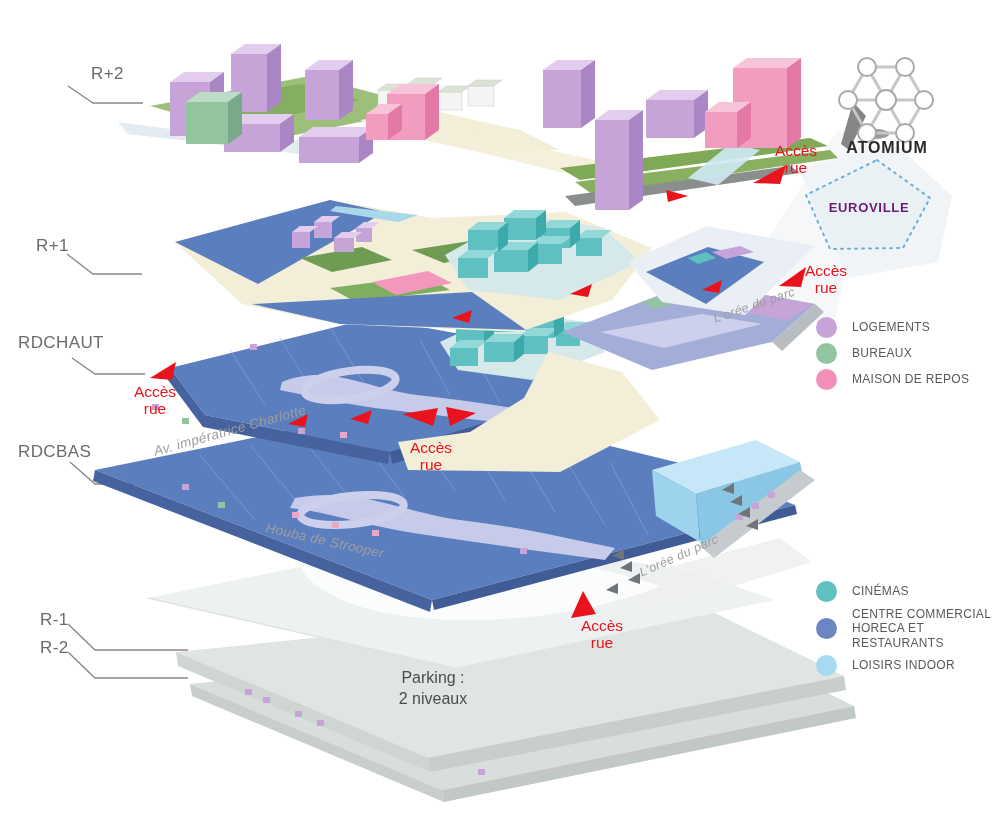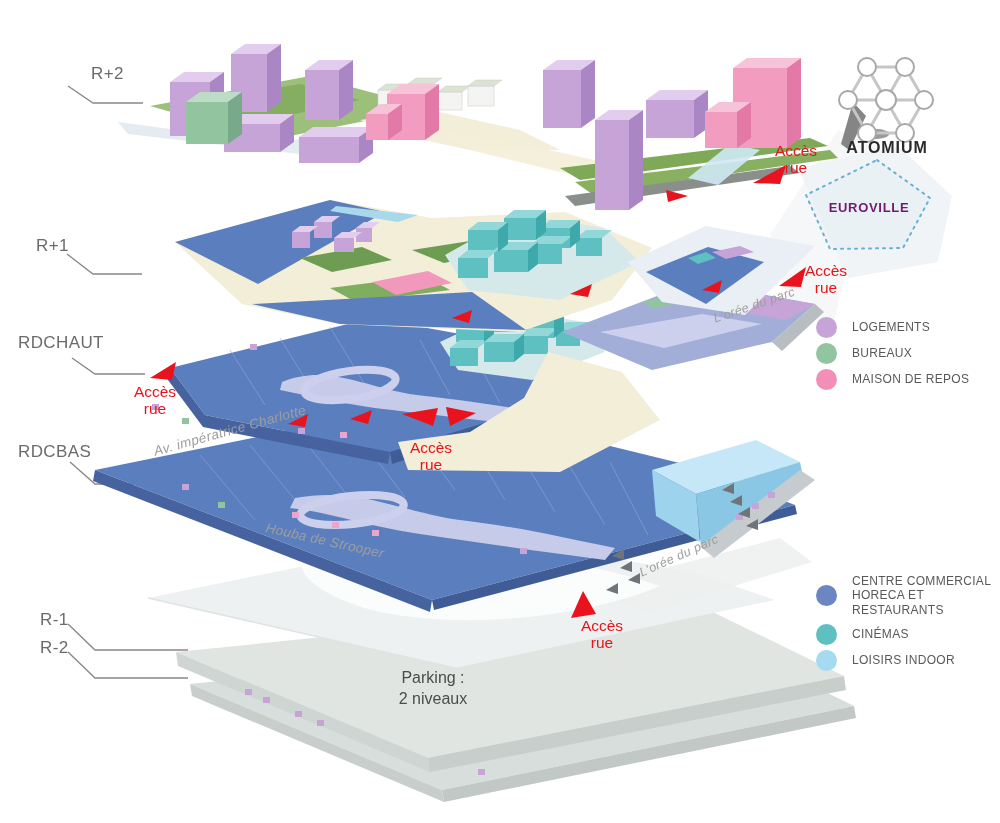--- a/index.html
+++ b/index.html
@@ -419,30 +419,30 @@
     <div class="swatch" style="background: rgb(147, 196, 160);"></div>
     <div class="ltext">BUREAUX</div>
   </div>
   <div class="lrow">
     <div class="swatch" style="background: rgb(242, 143, 185);"></div>
     <div class="ltext">MAISON DE REPOS</div>
   </div>
 </div>
 
 <div class="legend" style="left:816px;top:574px;">
+  <div class="lrow" style="margin-top:7px;">
+    <div class="swatch" style="background: rgb(95, 192, 194);"></div>
+    <div class="ltext">CINÉMAS</div>
+  </div>
   <div class="lrow">
     <div class="swatch" style="background: rgb(107, 134, 195);"></div>
     <div class="ltext">
       <span>CENTRE COMMERCIAL</span>
       <span>HORECA ET RESTAURANTS</span>
     </div>
   </div>
-  <div class="lrow" style="margin-top:7px;">
-    <div class="swatch" style="background: rgb(95, 192, 194);"></div>
-    <div class="ltext">CINÉMAS</div>
-  </div>
   <div class="lrow">
     <div class="swatch" style="background: rgb(165, 218, 240);"></div>
     <div class="ltext">LOISIRS INDOOR</div>
   </div>
 </div>
 
 </div>
 
 </body></html>

